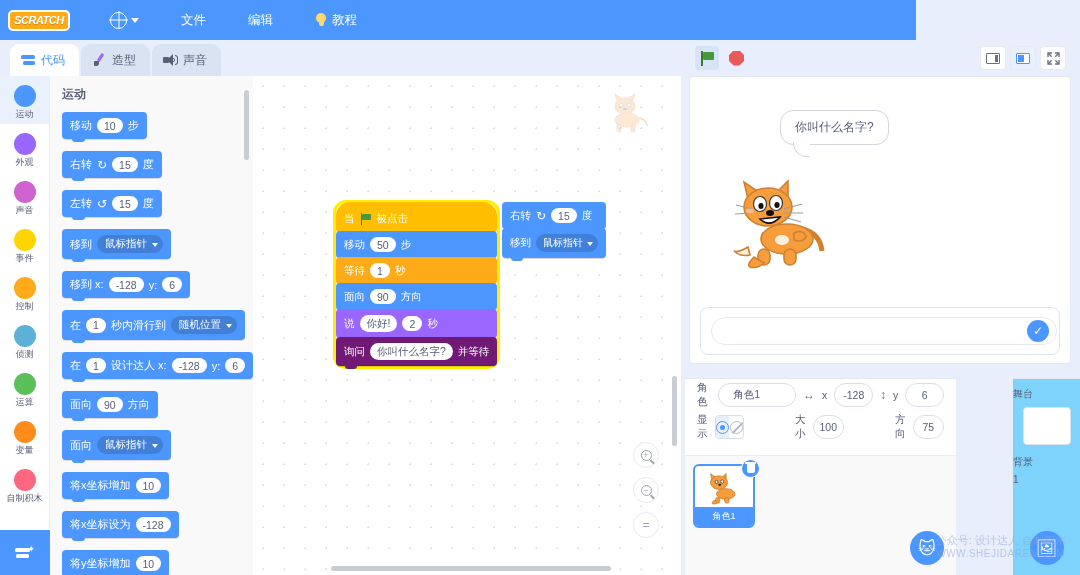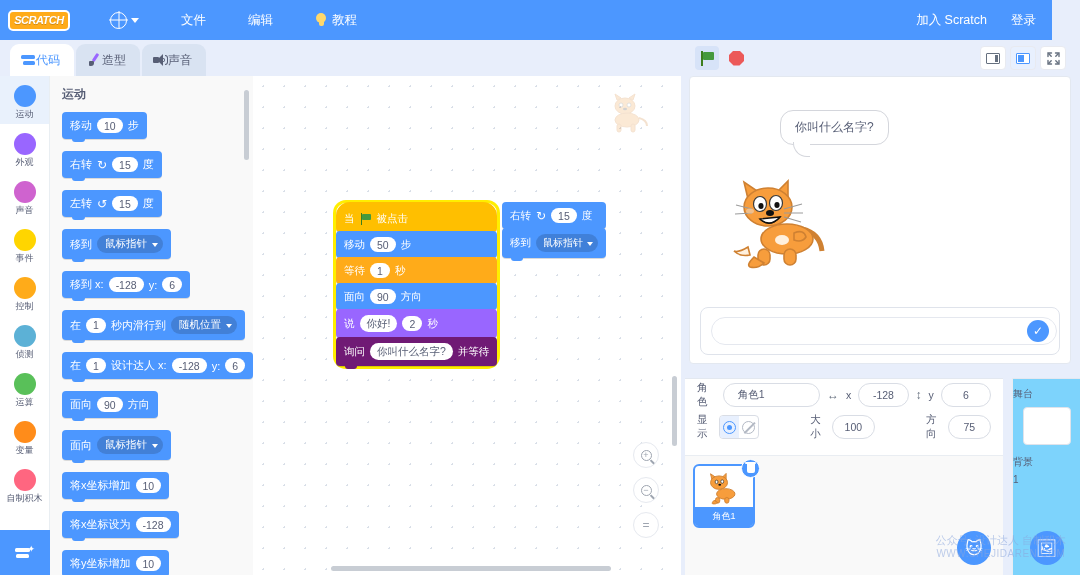--- a/index.html
+++ b/index.html
@@ -5,21 +5,21 @@
   * { box-sizing: border-box; margin: 0; padding: 0; }
   html, body {
     width: 1080px; height: 575px; overflow: hidden;
     font-family: "Liberation Sans", "DejaVu Sans", sans-serif;
     background: #e8eefb;
   }
   body { position: relative; }
 
   
   #menubar {
-    position: absolute; left: 0; top: 0; width: 1052px; height: 40px;
+    position: absolute; left: 0; top: 0; width: 916px; height: 40px;
     background: #4c97ff; display: flex; align-items: center; gap: 20px;
   }
   .logo {
     margin-left: 8px; width: 62px; height: 21px;
     background: #ffab19; border-radius: 5px;
     border: 2px solid #fff;
     display: flex; align-items: center; justify-content: center;
     font-size: 11px; font-weight: bold; color: #fff;
     letter-spacing: -0.5px; font-style: italic;
     text-shadow: 0 1px 0 #cf8b17;
@@ -65,21 +65,21 @@
 
   
   #tabbar {
     position: absolute; left: 0; top: 40px; width: 1080px; height: 36px;
     background: #e8eefb; display: flex; align-items: flex-end;
     padding-left: 10px;
   }
   .tab {
     height: 32px; padding: 0 14px 0 11px; margin-right: 2px;
     border-radius: 9px 9px 0 0; background: #d9e3f2; color: #575e75;
-    font-size: 12px; display: flex; align-items: center; 
+    font-size: 12px; display: flex; align-items: center; gap: 5px;
     cursor: pointer; position: relative;
   }
   .tab.active { background: #fff; color: #4c97ff; }
   .tab-ico { width: 15px; height: 14px; position: relative; flex: none; }
   .ico-code::before {
     content: ""; position: absolute; left: 0; top: 2px; width: 14px; height: 4px;
     background: #4c97ff; border-radius: 1.5px;
   }
   .ico-code::after {
     content: ""; position: absolute; left: 2px; top: 8px; width: 12px; height: 4px;
@@ -320,21 +320,21 @@
     background: #fff;
   }
   .ask-ok {
     width: 22px; height: 22px; border-radius: 50%; background: #4c97ff;
     margin-left: -30px; z-index: 2; color: #fff; font-size: 12px;
     display: flex; align-items: center; justify-content: center; cursor: pointer;
   }
 
   
   #sprite-panel {
-    position: absolute; left: 685px; top: 378px; width: 318px; height: 197px;
+    position: absolute; left: 685px; top: 378px; width: 271px; height: 197px;
     background: #fff; border-top: 1px solid #e3e8f0;
   }
   .info-row { display: flex; align-items: center; height: 32px; padding: 0 12px; gap: 7px; }
   .info-lbl { font-size: 10.5px; color: #575e75; }
   .pill {
     border: 1px solid #d9dde5; border-radius: 14px; height: 24px;
     display: flex; align-items: center; justify-content: center;
     font-size: 10.5px; color: #575e75; background: #fff;
   }
   .pill.wide { width: 107px; justify-content: flex-start; padding-left: 14px; }
@@ -411,24 +411,20 @@
   <div class="logo">SCRATCH</div>
   <div class="menu-globe">
     <span class="globe-ico"></span>
     <span class="caret-d"></span>
   </div>
   <div class="menu-item">文件</div>
   <div class="menu-item">编辑</div>
   <div class="menu-item">
     <span class="bulb"></span>
     <span>教程</span>
-  </div>
-  <div class="menu-right">
-    <div class="menu-item">加入 Scratch</div>
-    <div class="menu-item last">登录</div>
   </div>
 </div>
 
 <div id="tabbar">
   <div class="tab active">
     <span class="tab-ico ico-code"></span>
     <span>代码</span>
   </div>
   <div class="tab">
     <span class="tab-ico ico-brush"></span>

